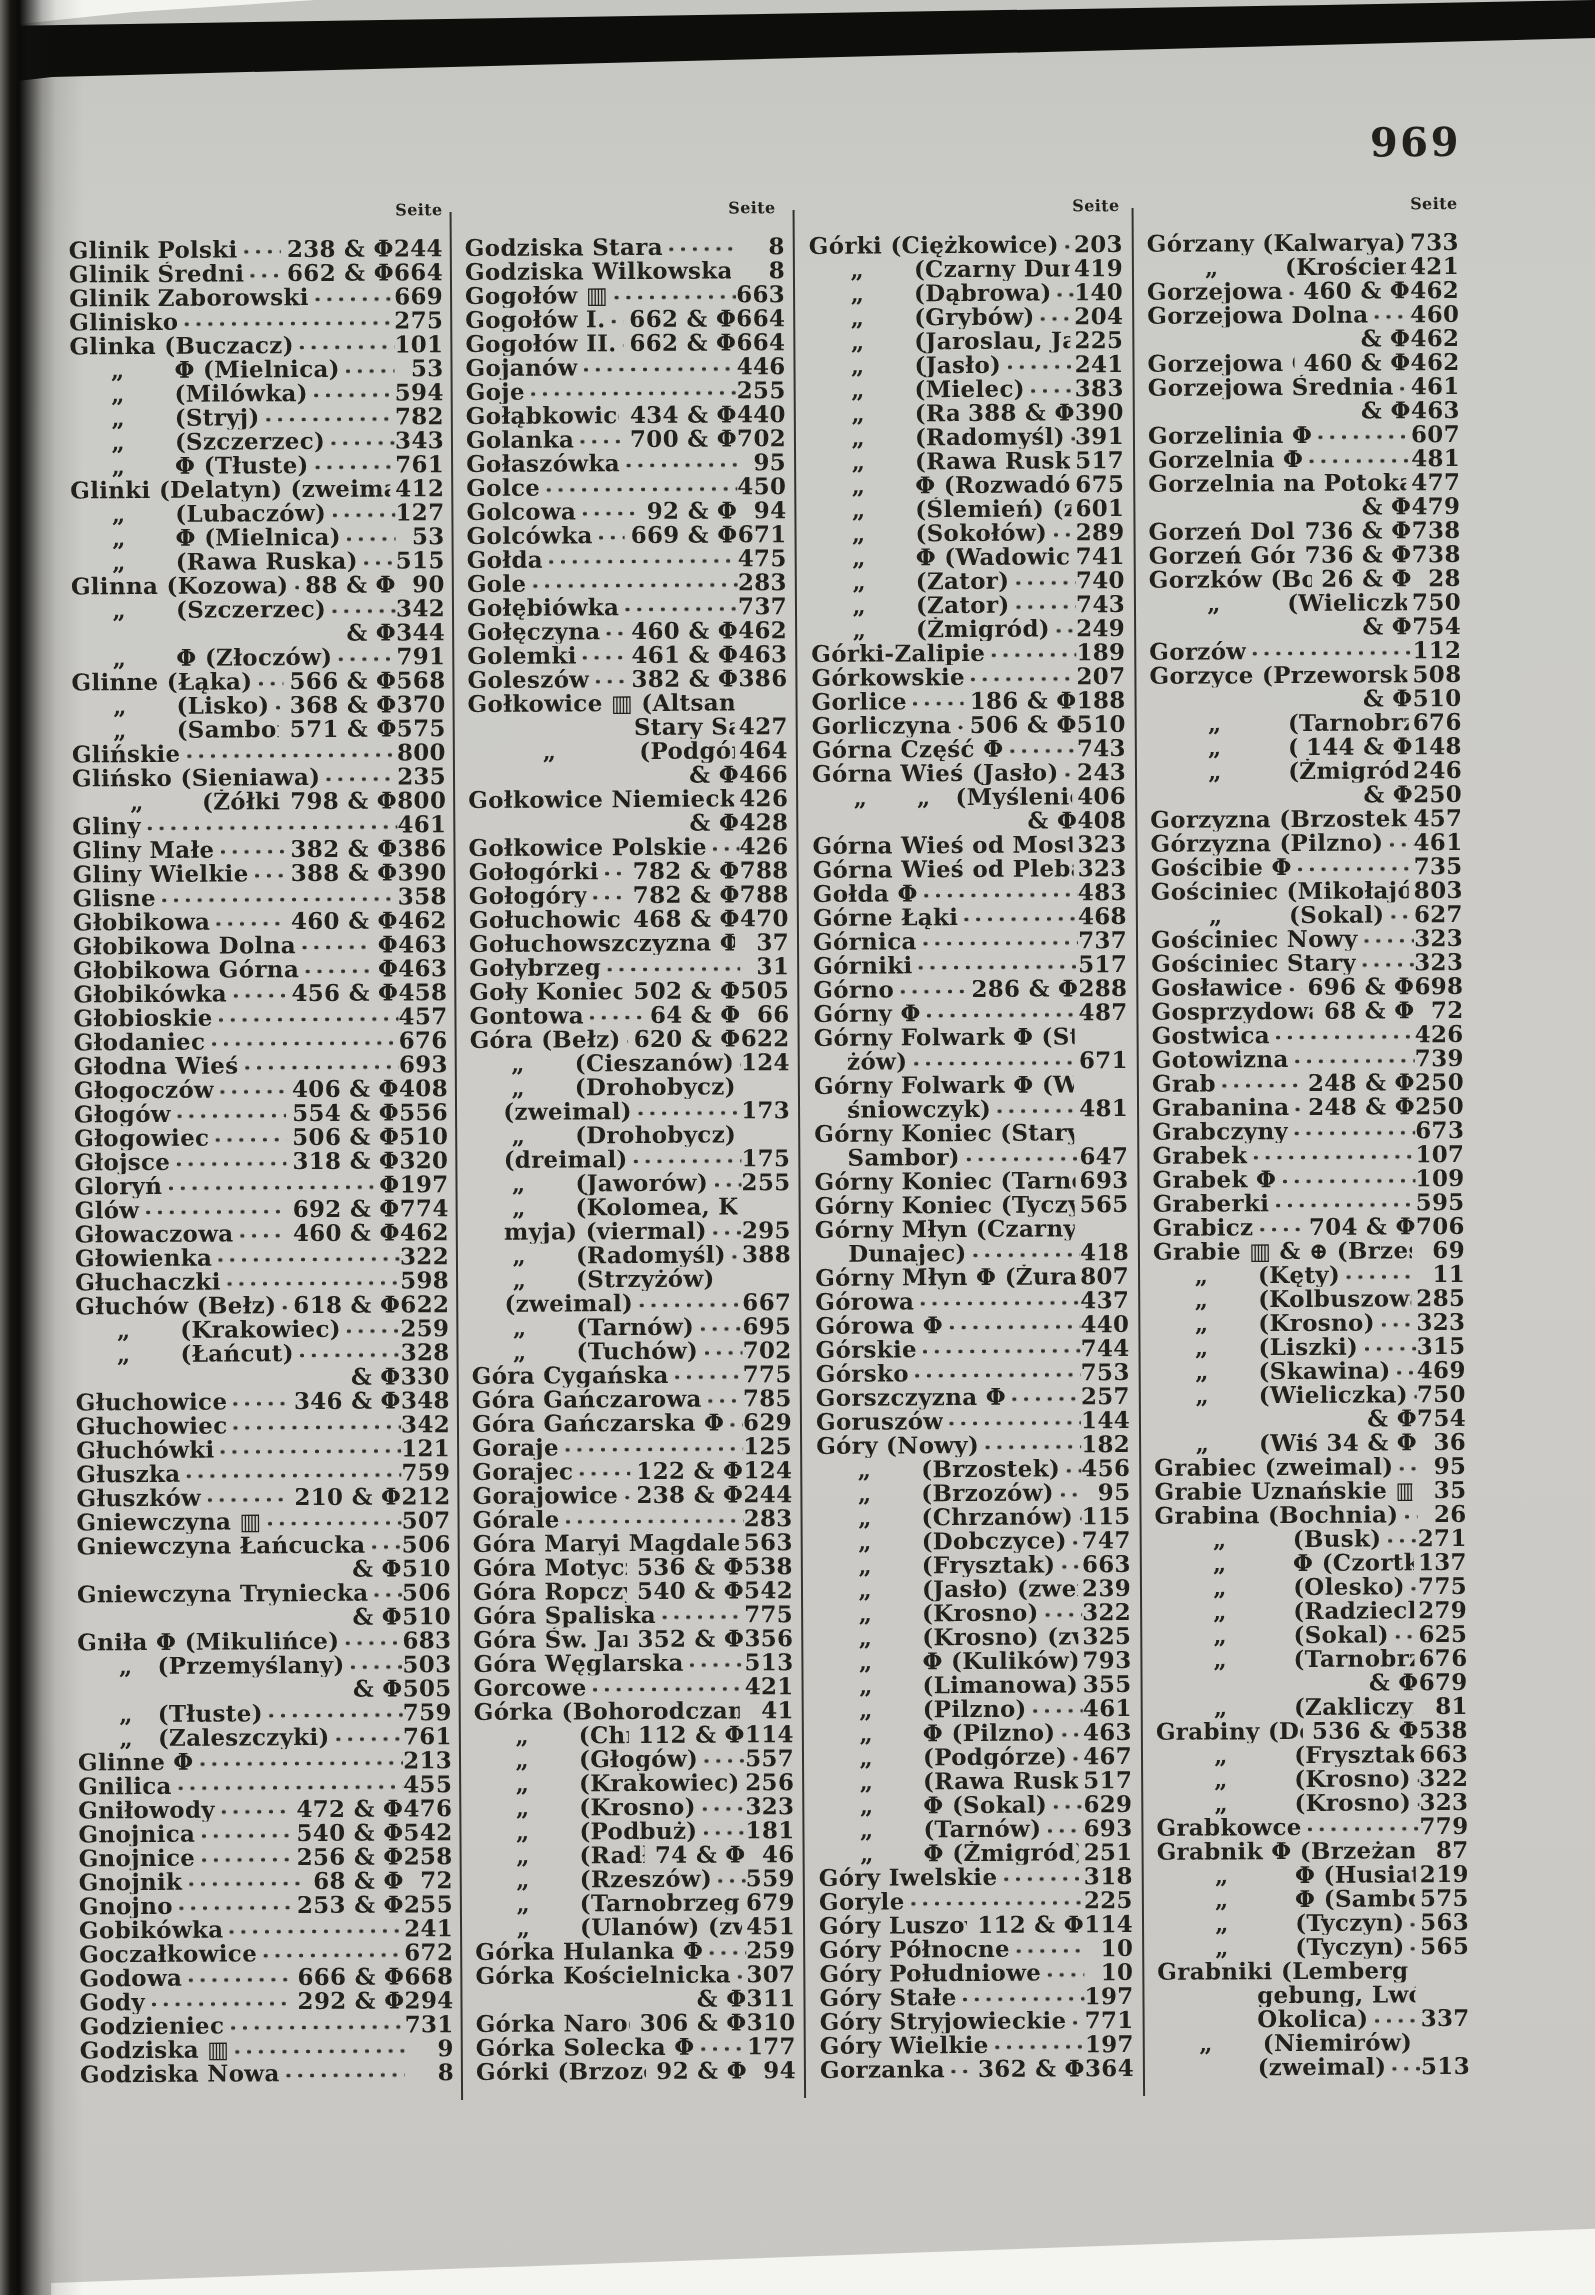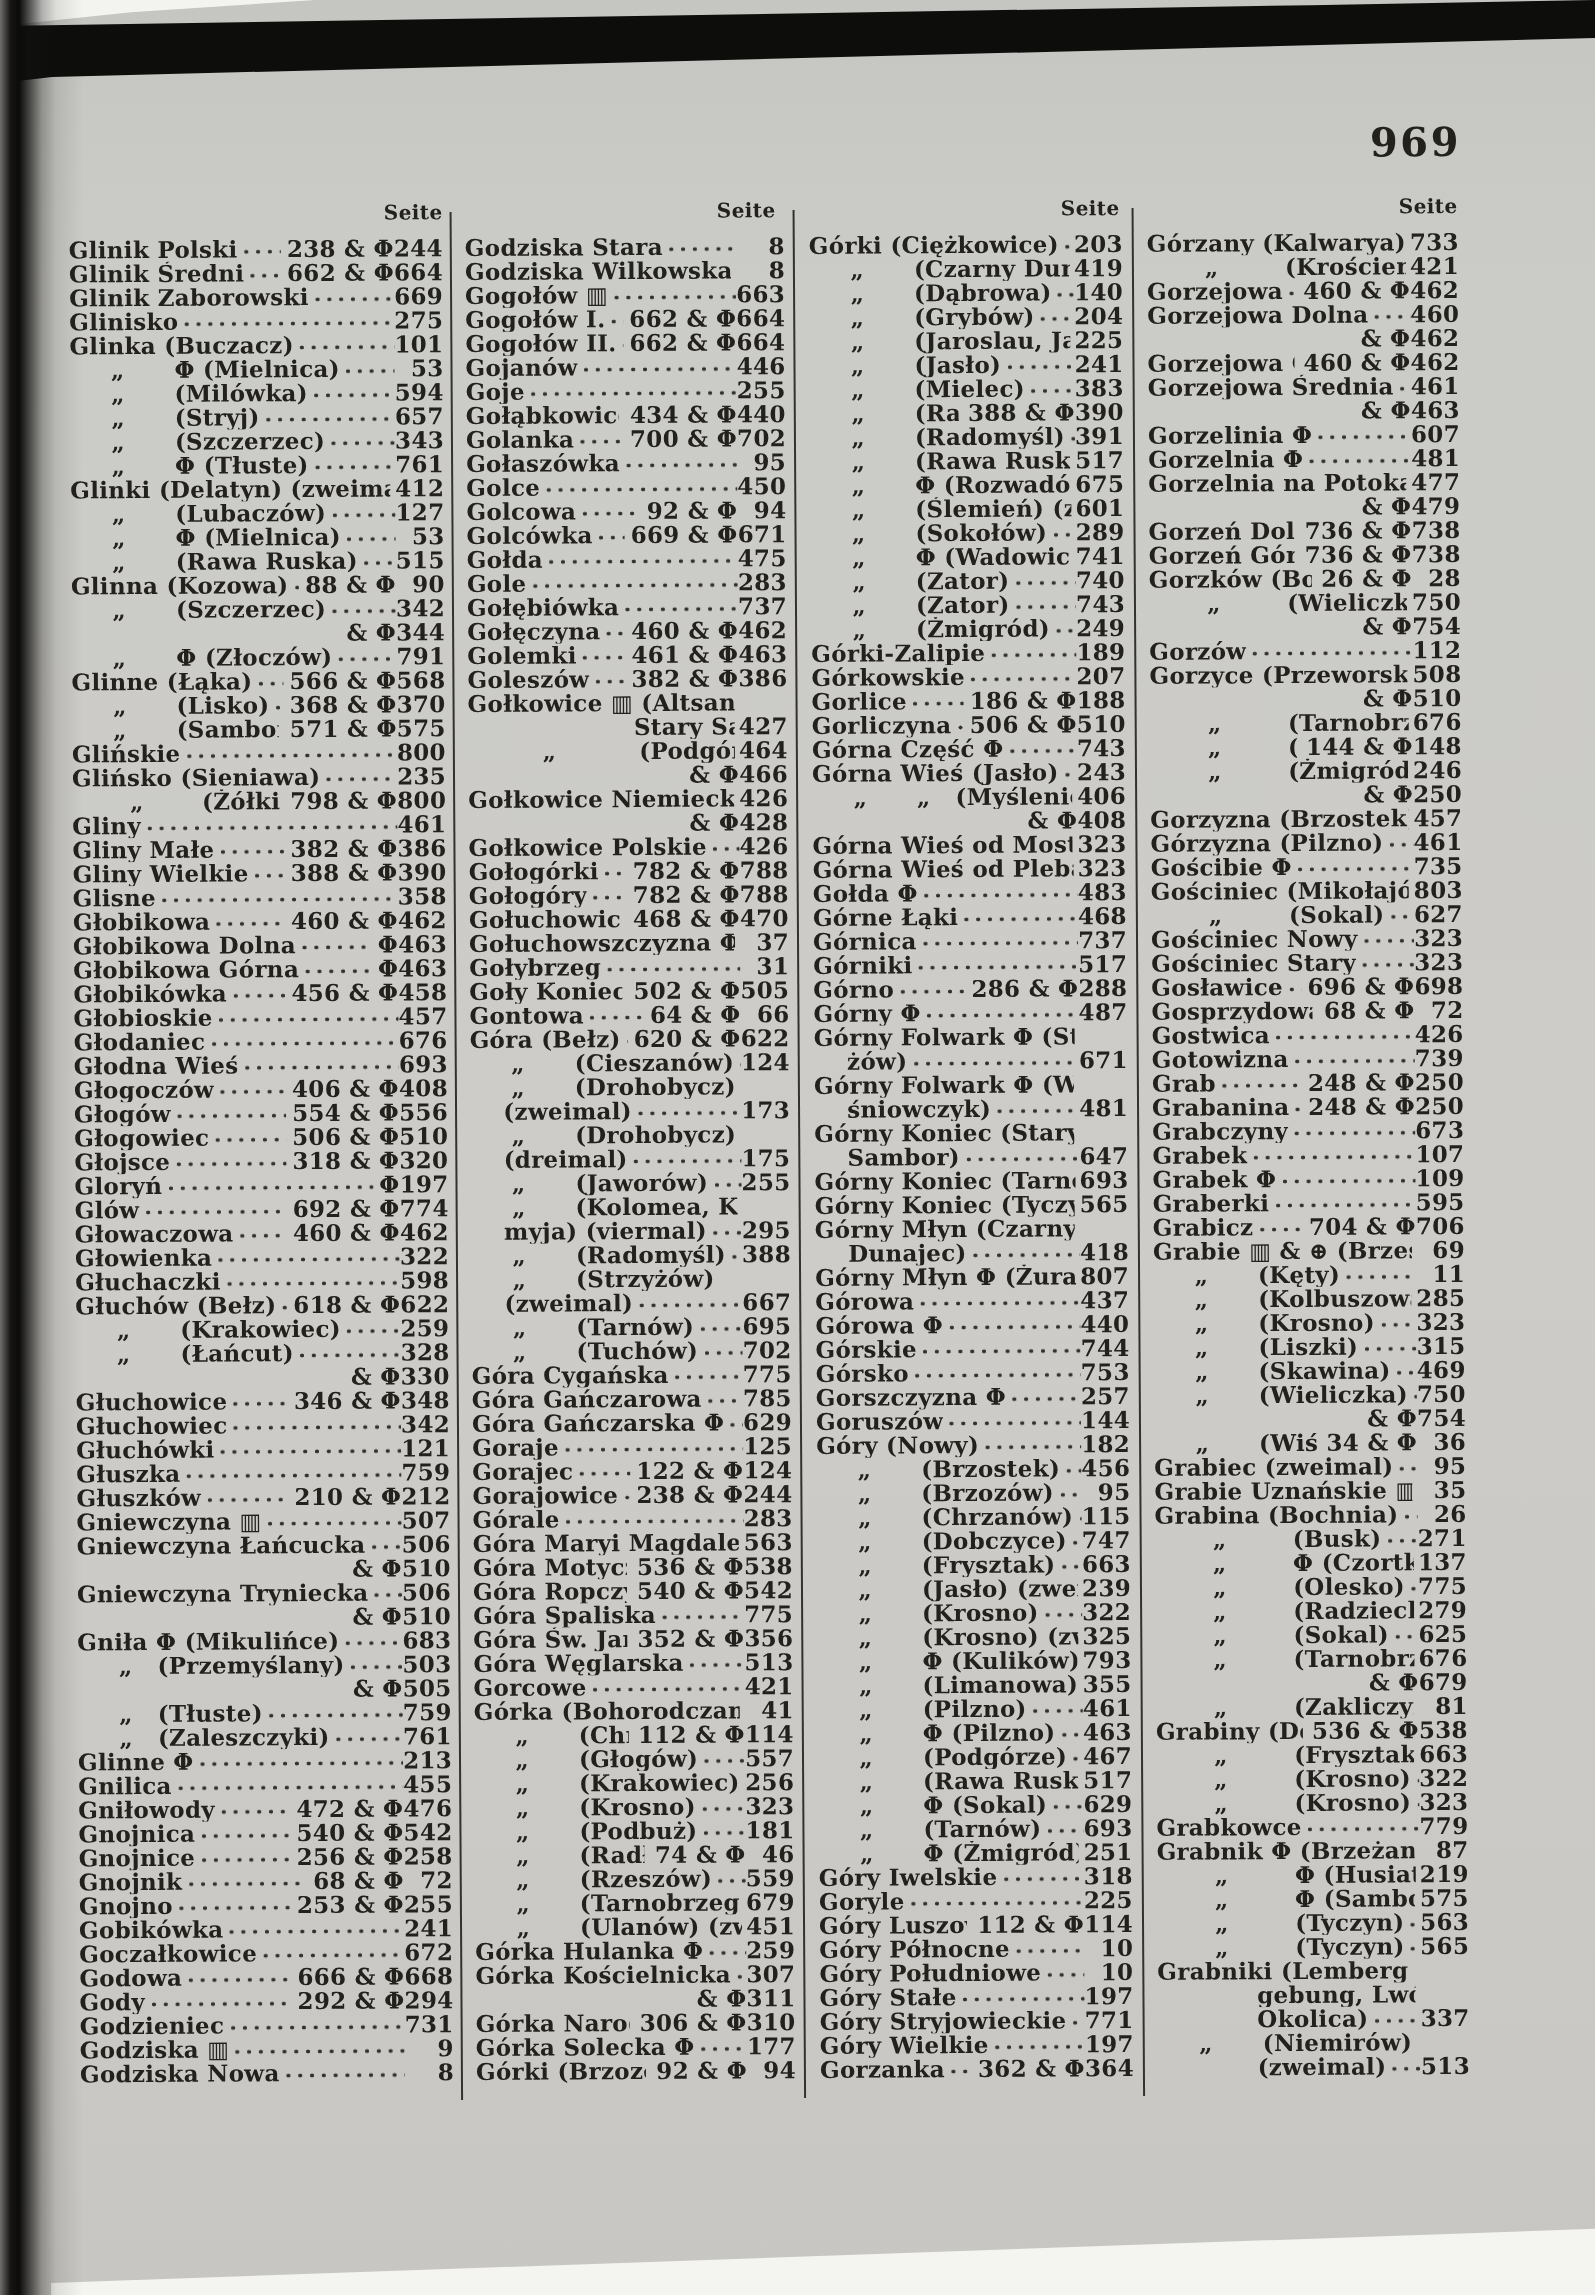--- a/index.html
+++ b/index.html
@@ -12,21 +12,21 @@
         clip-path:polygon(0 26px,1311px 5.2px,1595px 0,1595px 38px,52px 77px,0 83px);}
   .gutter{position:absolute;left:0;top:0;width:83px;height:2295px;
         background:linear-gradient(90deg,#6f6e6b 0px,#161513 10.5px,#0b0b0a 19px,rgba(18,17,16,0.72) 29px,
                    rgba(18,17,16,0.30) 42px,rgba(18,17,16,0.10) 56px,rgba(18,17,16,0) 83px);}
   .bottom-white{position:absolute;left:0;top:2220px;width:1595px;height:75px;background:#f4f4f1;
         clip-path:polygon(51px 63px,1595px 8.7px,1595px 75px,51px 75px);}
   .content{position:absolute;left:0;top:0;width:1595px;height:2295px;
         transform:rotate(-0.35deg);transform-origin:50% 48%;}
   .pageno{position:absolute;top:122px;left:1292px;width:175px;text-align:right;
         font-size:40px;font-weight:bold;letter-spacing:2.6px;}
-  .seite{position:absolute;top:198px;width:80px;text-align:right;font-size:20px;font-weight:bold;
+  .seite{position:absolute;top:198px;width:80px;text-align:right;font-size:16px;font-weight:bold;
         letter-spacing:0.4px;}
   .s1{left:368px;} .s2{left:701px;} .s3{left:1045px;} .s4{left:1383px;}
   .vrule{position:absolute;top:210px;height:1888px;width:2.1px;background:#34322d;}
   .r1{left:455px;} .r2{left:798px;} .r3{left:1137px;}
   .col{position:absolute;top:234px;}
   .c1{left:74px;width:374px;} .c2{left:470px;width:320px;}
   .c3{left:814px;width:314px;} .c4{left:1152px;width:312px;}
   .row{display:flex;align-items:baseline;height:24px;line-height:24px;
         font-size:23px;font-weight:bold;letter-spacing:0.3px;}
   .etext{white-space:pre;flex:0 1 auto;overflow:hidden;}
@@ -98,21 +98,21 @@
         <div class="row">
           <span class="etext">     „      (Milówka)</span>
           <span class="leader dotted"></span>
           <span class="mid"></span>
           <span class="pnum">594</span>
         </div>
         <div class="row">
           <span class="etext">     „      (Stryj)</span>
           <span class="leader dotted"></span>
           <span class="mid"></span>
-          <span class="pnum">657</span>
+          <span class="pnum">782</span>
         </div>
         <div class="row">
           <span class="etext">     „      (Szczerzec)</span>
           <span class="leader dotted"></span>
           <span class="mid"></span>
           <span class="pnum">343</span>
         </div>
         <div class="row">
           <span class="etext">     „      Φ (Tłuste)</span>
           <span class="leader dotted"></span>

